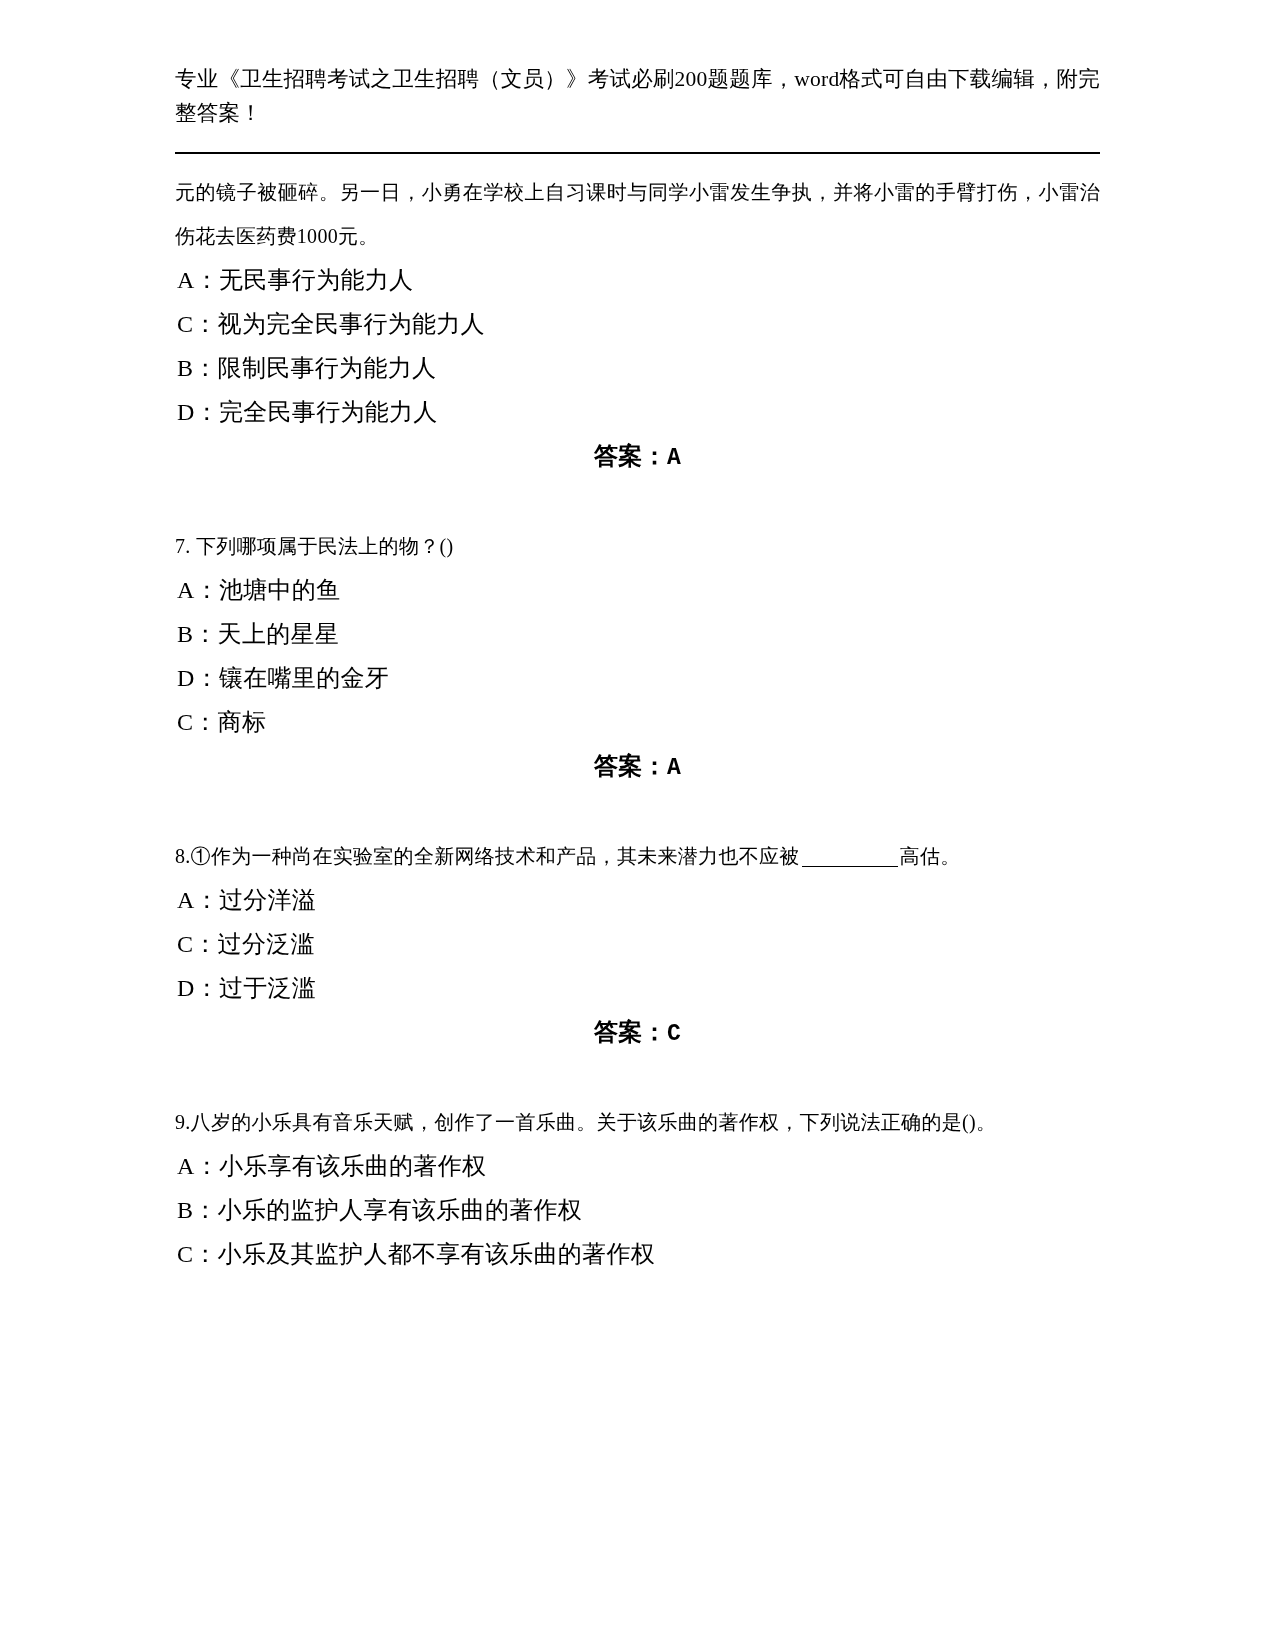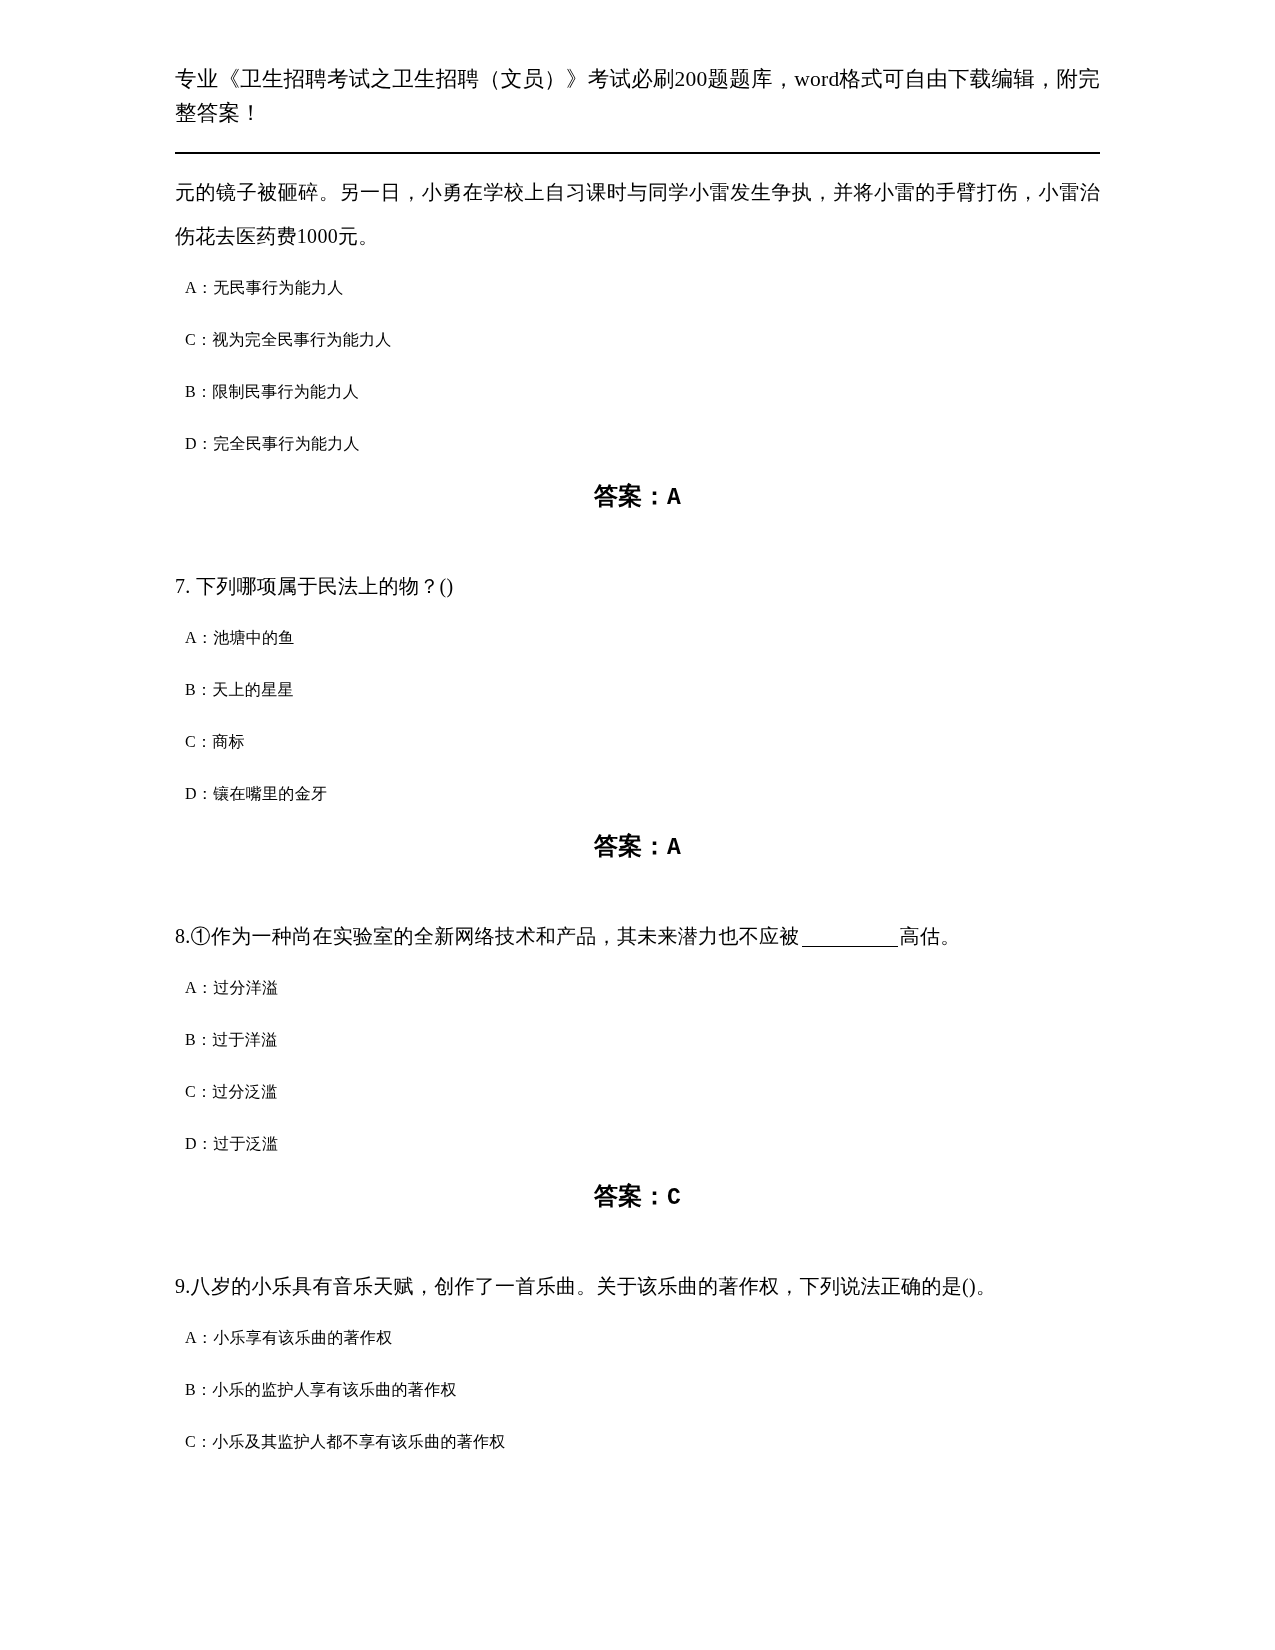--- a/index.html
+++ b/index.html
@@ -38,23 +38,23 @@
     margin-top: 16px;
   }
   .para {
     font-size: 20px;
     line-height: 44px;
     text-align: justify;
     margin: 0;
     letter-spacing: 0.3px;
   }
   .opt {
-    font-size: 16px;
+    font-size: 24px;
     line-height: 44px;
-    margin: 8px;
+    margin: 0;
     padding-left: 2px;
     letter-spacing: 0.3px;
   }
   .answer {
     font-size: 24px;
     line-height: 44px;
     margin: 0;
     font-weight: bold;
     letter-spacing: 0.3px;
     text-align: center;
@@ -90,29 +90,28 @@
     <div class="opt">C：视为完全民事行为能力人</div>
     <div class="opt">B：限制民事行为能力人</div>
     <div class="opt">D：完全民事行为能力人</div>
     <div class="answer"><span>答案：</span><span class="ans-letter">A</span></div>
 
     <div class="q-gap"></div>
 
     <div class="para">7. 下列哪项属于民法上的物？()</div>
     <div class="opt">A：池塘中的鱼</div>
     <div class="opt">B：天上的星星</div>
+    <div class="opt">D：镶在嘴里的金牙</div>
     <div class="opt">C：商标</div>
-    <div class="opt">D：镶在嘴里的金牙</div>
     <div class="answer"><span>答案：</span><span class="ans-letter">A</span></div>
 
     <div class="q-gap"></div>
 
     <div class="para"><span>8.①作为一种尚在实验室的全新网络技术和产品，其未来潜力也不应被</span><span class="blank-line"></span><span>高估。</span></div>
     <div class="opt">A：过分洋溢</div>
-    <div class="opt">B：过于洋溢</div>
     <div class="opt">C：过分泛滥</div>
     <div class="opt">D：过于泛滥</div>
     <div class="answer"><span>答案：</span><span class="ans-letter">C</span></div>
 
     <div class="q-gap"></div>
 
     <div class="para">9.八岁的小乐具有音乐天赋，创作了一首乐曲。关于该乐曲的著作权，下列说法正确的是()。</div>
     <div class="opt">A：小乐享有该乐曲的著作权</div>
     <div class="opt">B：小乐的监护人享有该乐曲的著作权</div>
     <div class="opt">C：小乐及其监护人都不享有该乐曲的著作权</div>

